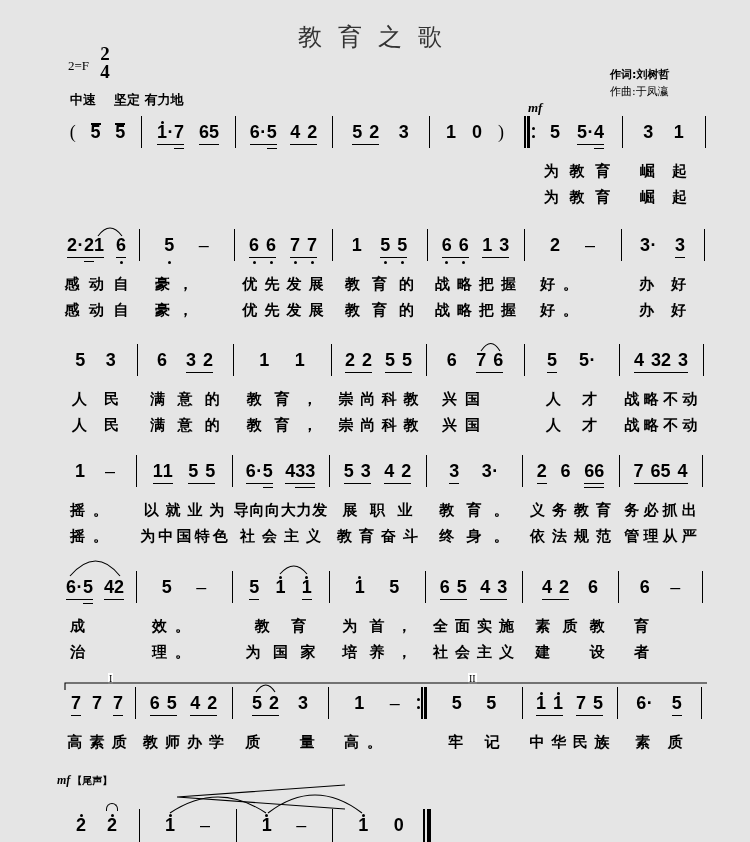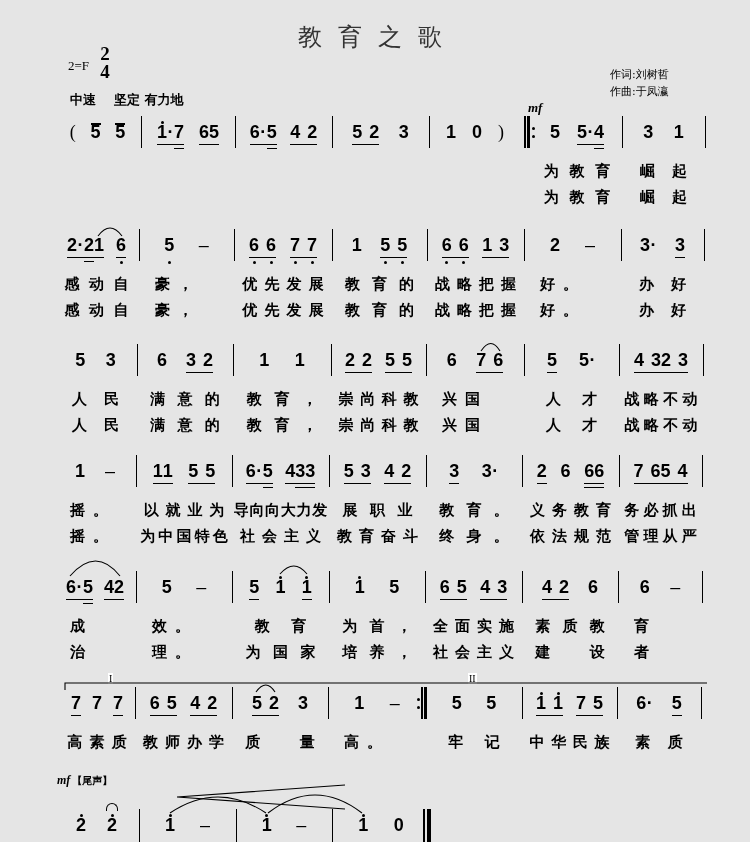--- a/index.html
+++ b/index.html
@@ -4,21 +4,21 @@
 <style>
 html,body{margin:0;padding:0;background:#fff;}
 .page{position:relative;width:750px;height:842px;overflow:hidden;background:#e5e5e5;color:#000;font-family:"Liberation Sans",sans-serif;}
 .title{position:absolute;left:0;top:22px;width:750px;text-align:center;font-family:"DejaVu Sans",sans-serif;font-size:24px;line-height:30px;letter-spacing:16px;color:#333;text-indent:6px;}
 .key{position:absolute;left:68px;top:59px;font-family:"Liberation Serif",serif;font-size:13px;line-height:14px;}
 .timesig{position:absolute;left:98px;top:45px;width:14px;font-family:"Liberation Serif",serif;font-weight:bold;font-size:19px;line-height:18px;text-align:center;}
 .timesig span{display:block;}
 .tempo{position:absolute;left:70px;top:92px;font-family:"DejaVu Sans",sans-serif;font-weight:bold;font-size:13px;line-height:16px;white-space:nowrap;}
 .tempo .expr{margin-left:18px;}
 .credit{position:absolute;left:610px;font-family:"DejaVu Sans",sans-serif;font-size:11px;line-height:13px;white-space:nowrap;}
-.credit.c1{top:68px;}
+.credit.c1{top:68px;font-weight:bold;}
 .credit.c2{top:85px;}
 .dyn{position:absolute;font-family:"Liberation Serif",serif;font-style:italic;font-weight:bold;font-size:13px;line-height:14px;}
 .dyn.d1{left:528px;top:101px;}
 .coda{position:absolute;left:57px;top:772px;white-space:nowrap;line-height:14px;}
 .coda .mfi{font-family:"Liberation Serif",serif;font-style:italic;font-weight:bold;font-size:12px;}
 .coda .lbl{font-family:"DejaVu Sans",sans-serif;font-weight:bold;font-size:10px;margin-left:2px;}
 .volta-label{position:absolute;top:673px;font-family:"Liberation Serif",serif;font-size:10px;line-height:11px;background:#fff;padding:0 1px;}
 .volta-label.v1{left:108px;}
 .volta-label.v2{left:468px;}
 

